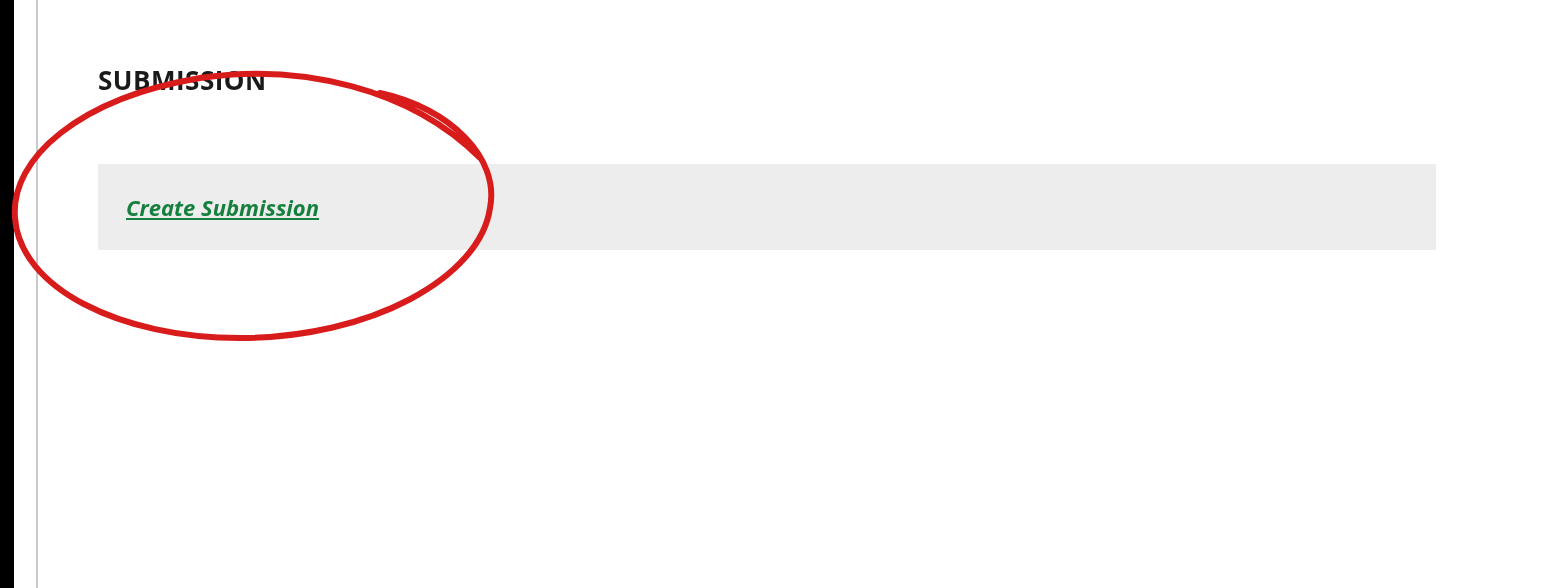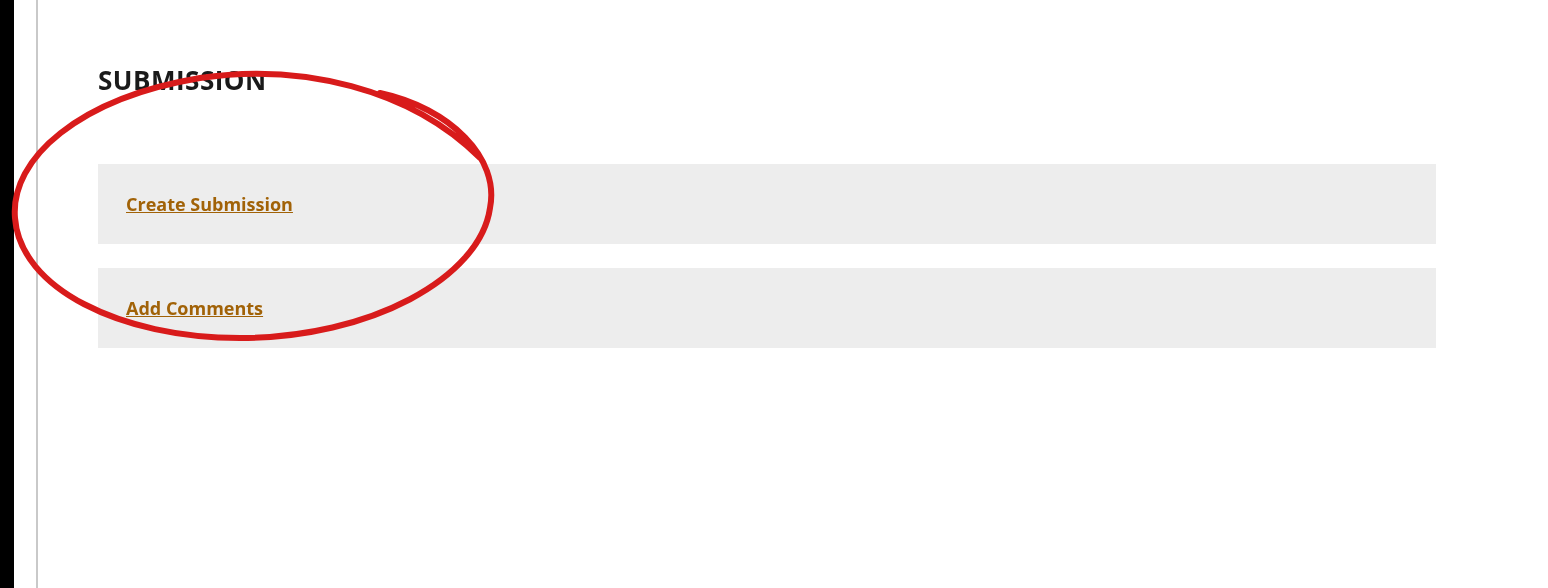--- a/index.html
+++ b/index.html
@@ -45,25 +45,26 @@
       margin-bottom: 66px;
       text-transform: uppercase;
     }
     .link-row {
       background: #ededed;
       padding: 28px 28px;
       margin-bottom: 24px;
       width: 1338px;
     }
     .link-row a {
-      color: #a16207;
-      font-size: 18px;
+      color: #15803d;
+      font-size: 22px;
       font-weight: 700;
       text-decoration: underline;
       cursor: pointer;
+      font-style: italic;
     }
     .annotation {
       position: absolute;
       left: 0;
       top: 48px;
       width: 540px;
       height: 300px;
       pointer-events: none;
     }
   </style>
@@ -74,23 +75,20 @@
 <div class="vertical-rule"></div>
 
 <div class="content">
   <h2 class="section-heading">SUBMISSION</h2>
 
   <div class="link-row">
     <a href="#">Create Submission</a>
   </div>
 
 
-  <div class="link-row">
-    <a href="#">Add Comments</a>
-  </div>
 </div>
 
 <svg class="annotation" viewBox="0 0 540 300">
   <path d="M 380 45
            C 450 60, 500 110, 490 160
            C 480 230, 370 290, 240 290
            C 120 290, 20 240, 15 170
            C 10 110, 80 50, 200 30
            C 300 15, 410 40, 480 110" stroke="#d81b1b" stroke-width="6" fill="none" stroke-linecap="round" stroke-linejoin="round"></path>
 </svg>

